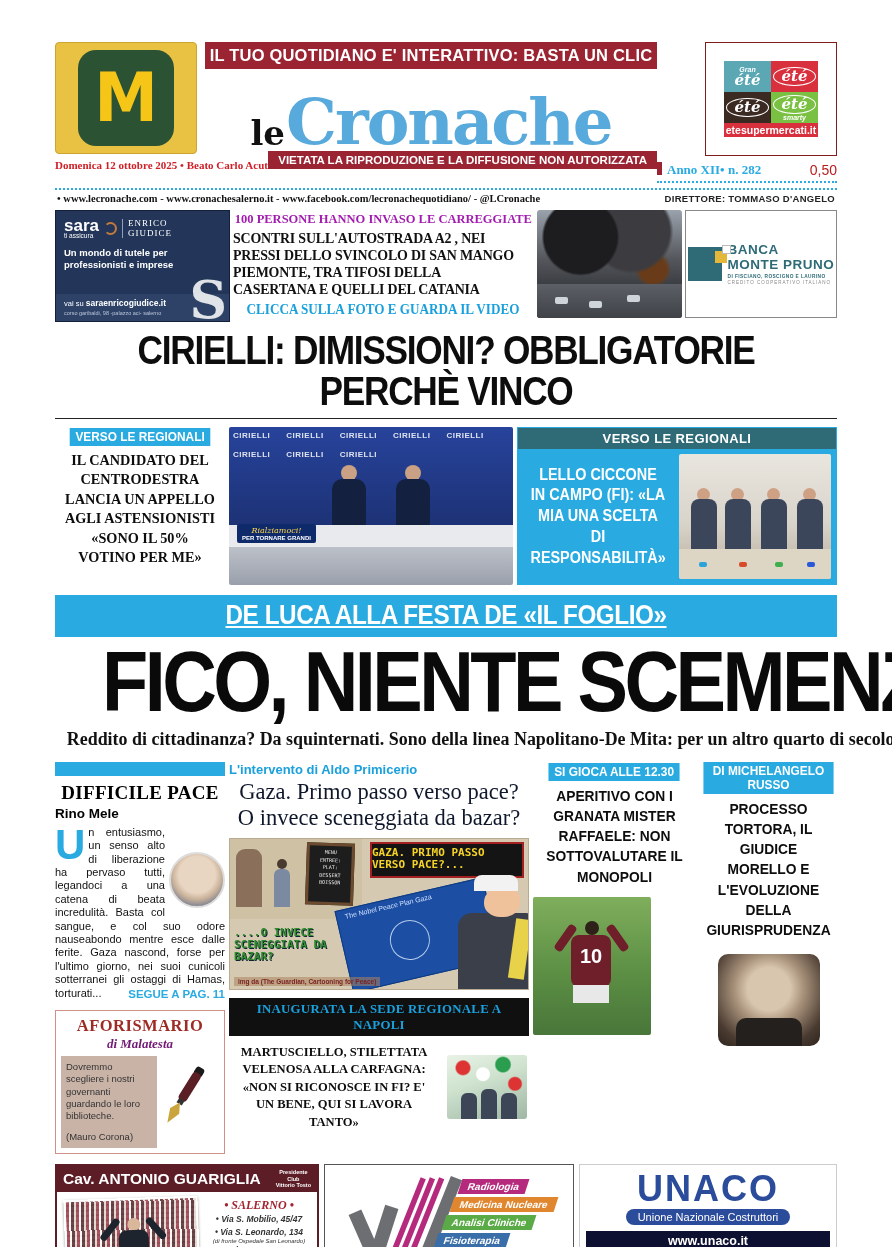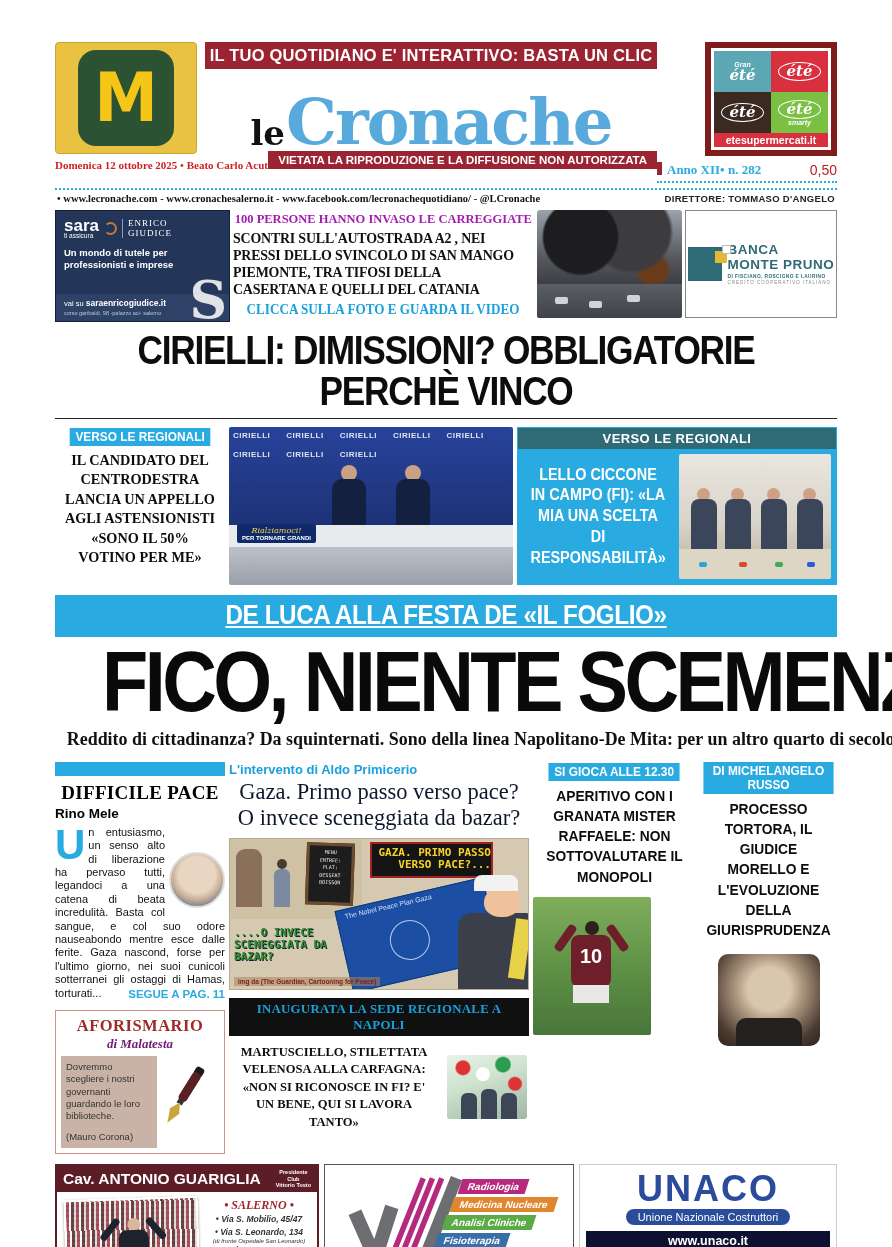--- a/index.html
+++ b/index.html
@@ -13,21 +13,21 @@
   .mcd-inner { width:96px; height:96px; background:#2c5234; border-radius:18px; display:flex; align-items:center; justify-content:center; }
   .mcd-m { color:#f5c518; font-weight:900; font-size:64px; line-height:1; font-family:"DejaVu Sans",sans-serif; transform:scaleY(1.05); }
   .date-line { margin-top:5px; color:#cf2027; font-weight:bold; font-size:11px; white-space:nowrap; font-family:"Liberation Serif",serif; }
   .hcol2 { width:452px; display:flex; flex-direction:column; align-items:center; }
   .top-banner { width:100%; background:#9b2433; color:#fff; font-weight:900; font-size:16.5px; text-align:center; padding:4px 0; letter-spacing:.2px; }
   .logo-row { display:flex; align-items:flex-end; justify-content:center; height:80px; }
   .logo-le { font-family:"DejaVu Serif",serif; font-weight:bold; color:#111; font-size:34px; line-height:.9; margin-right:1px; }
   .logo-name { font-family:"DejaVu Serif",serif; font-weight:bold; color:#58aadc; font-size:64px; line-height:.85; letter-spacing:-2px; }
   .bot-banner { width:86%; align-self:flex-end; background:#9b2433; color:#fff; font-weight:bold; font-size:11.5px; text-align:center; padding:3px 0; margin-top:2px; }
   .hcol3 { width:180px; display:flex; flex-direction:column; align-items:flex-end; }
-  .ete { width:132px; height:114px; border:6px solid #7f1d1d; padding:3px; display:flex; flex-direction:column; }
+  .ete { width:132px; height:114px; border:1px solid #7f1d1d; padding:18px; display:flex; flex-direction:column; }
   .ete-grid { flex:1; display:grid; grid-template-columns:1fr 1fr; grid-template-rows:1fr 1fr; }
   .eq { display:flex; flex-direction:column; align-items:center; justify-content:center; color:#fff; font-family:"DejaVu Serif",serif; font-style:italic; font-weight:bold; font-size:15px; line-height:1; }
   .eq small { font-size:7px; font-family:"Liberation Sans",sans-serif; font-style:italic; }
   .eq1 { background:#5ba8b4; } .eq2 { background:#d9303e; } .eq3 { background:#3a2a22; } .eq4 { background:#7ac143; }
   .eq .oval { border:1.5px solid #fff; border-radius:50%; padding:1px 7px; }
   .ete-site { background:#d9303e; color:#fff; font-weight:900; font-size:10.5px; text-align:center; padding:1px 0; }
   .anno-row { width:100%; display:flex; align-items:flex-start; margin-top:6px; border-bottom:2px dotted #29abe2; padding-bottom:3px; }
   .tick { width:5px; height:13px; background:#9b2433; margin-right:5px; }
   .anno { color:#29abe2; font-weight:bold; font-size:13px; font-family:"Liberation Serif",serif; }
   .price { margin-left:auto; font-weight:400; font-size:14px; color:#b91c1c; }
@@ -119,21 +119,21 @@
   .afor-attr { margin-top:8px; display:block; }
   .col2 { width:300px; }
   .gaza-kicker { color:#1aa0dc; font-weight:900; font-size:13px; }
   .gaza-head { text-align:center; font-family:"Liberation Serif",serif; font-size:22.5px; color:#0f172a; line-height:1.18; margin-top:2px; }
   .cartoon { margin-top:6px; width:300px; height:152px; background:#d6c9b2; position:relative; overflow:hidden; border:1px solid #b9ab91; }
   .ct-left { position:absolute; left:0; top:0; width:132px; height:80px; background:#cfc2a4; }
   .ct-grandma { position:absolute; left:6px; top:10px; width:26px; height:58px; background:#8a6f5a; border-radius:9px 9px 0 0; }
   .ct-child { position:absolute; left:44px; top:30px; width:16px; height:38px; background:#7b8aa0; border-radius:6px 6px 0 0; }
   .ct-child::before { content:""; position:absolute; top:-10px; left:3px; width:10px; height:10px; border-radius:50%; background:#4a3b30; }
   .ct-board { position:absolute; left:76px; top:4px; width:48px; height:62px; background:#1d1d1d; border:3px solid #6b4a2e; transform:rotate(2deg); color:#eee; font-size:5px; line-height:1.5; text-align:center; padding-top:3px; font-family:"DejaVu Sans Mono",monospace; }
-  .ct-title { position:absolute; left:140px; top:3px; width:123px; height:36px; background:#141414; border:2px solid #a32121; color:#f5d327; font-weight:900; font-size:11px; text-align:right; line-height:1.15; padding-top:3px; font-family:"DejaVu Sans Mono",monospace; }
+  .ct-title { position:absolute; left:140px; top:3px; width:154px; height:36px; background:#141414; border:2px solid #a32121; color:#f5d327; font-weight:900; font-size:11px; text-align:left; line-height:1.15; padding-top:3px; font-family:"DejaVu Sans Mono",monospace; }
   .ct-green { position:absolute; left:4px; top:88px; width:120px; color:#2e8b2e; font-weight:900; font-size:11px; line-height:1.1; text-shadow:1px 1px 0 #123; font-family:"DejaVu Sans Mono",monospace; }
   .ct-print { position:absolute; left:112px; top:54px; width:152px; height:84px; background:#1c4fa3; transform:rotate(-13deg); border:1px solid #0d3a80; color:#cfe0ff; }
   .ct-print span { display:block; font-size:7px; padding:3px 0 0 8px; }
   .ct-print i { position:absolute; left:46px; top:24px; width:40px; height:40px; border:1.5px solid rgba(220,235,255,.8); border-radius:50%; }
   .ct-trump { position:absolute; right:-8px; top:36px; width:78px; height:116px; }
   .ct-cap { position:absolute; right:18px; top:0; width:44px; height:16px; background:#f2f2f2; border-radius:8px 8px 0 0; }
   .ct-face { position:absolute; right:16px; top:12px; width:36px; height:30px; background:#f0c29c; border-radius:50% 40% 45% 45%; }
   .ct-bodyt { position:absolute; right:0; top:38px; width:78px; height:78px; background:#3a3f4a; border-radius:14px 10px 0 0; }
   .ct-vest { position:absolute; right:8px; top:44px; width:16px; height:60px; background:#e8d24a; transform:rotate(8deg); }
   .ct-cap2 { position:absolute; left:4px; bottom:3px; background:rgba(170,130,95,.55); color:#7a1f1f; font-size:6.5px; font-weight:bold; padding:1px 4px; }

